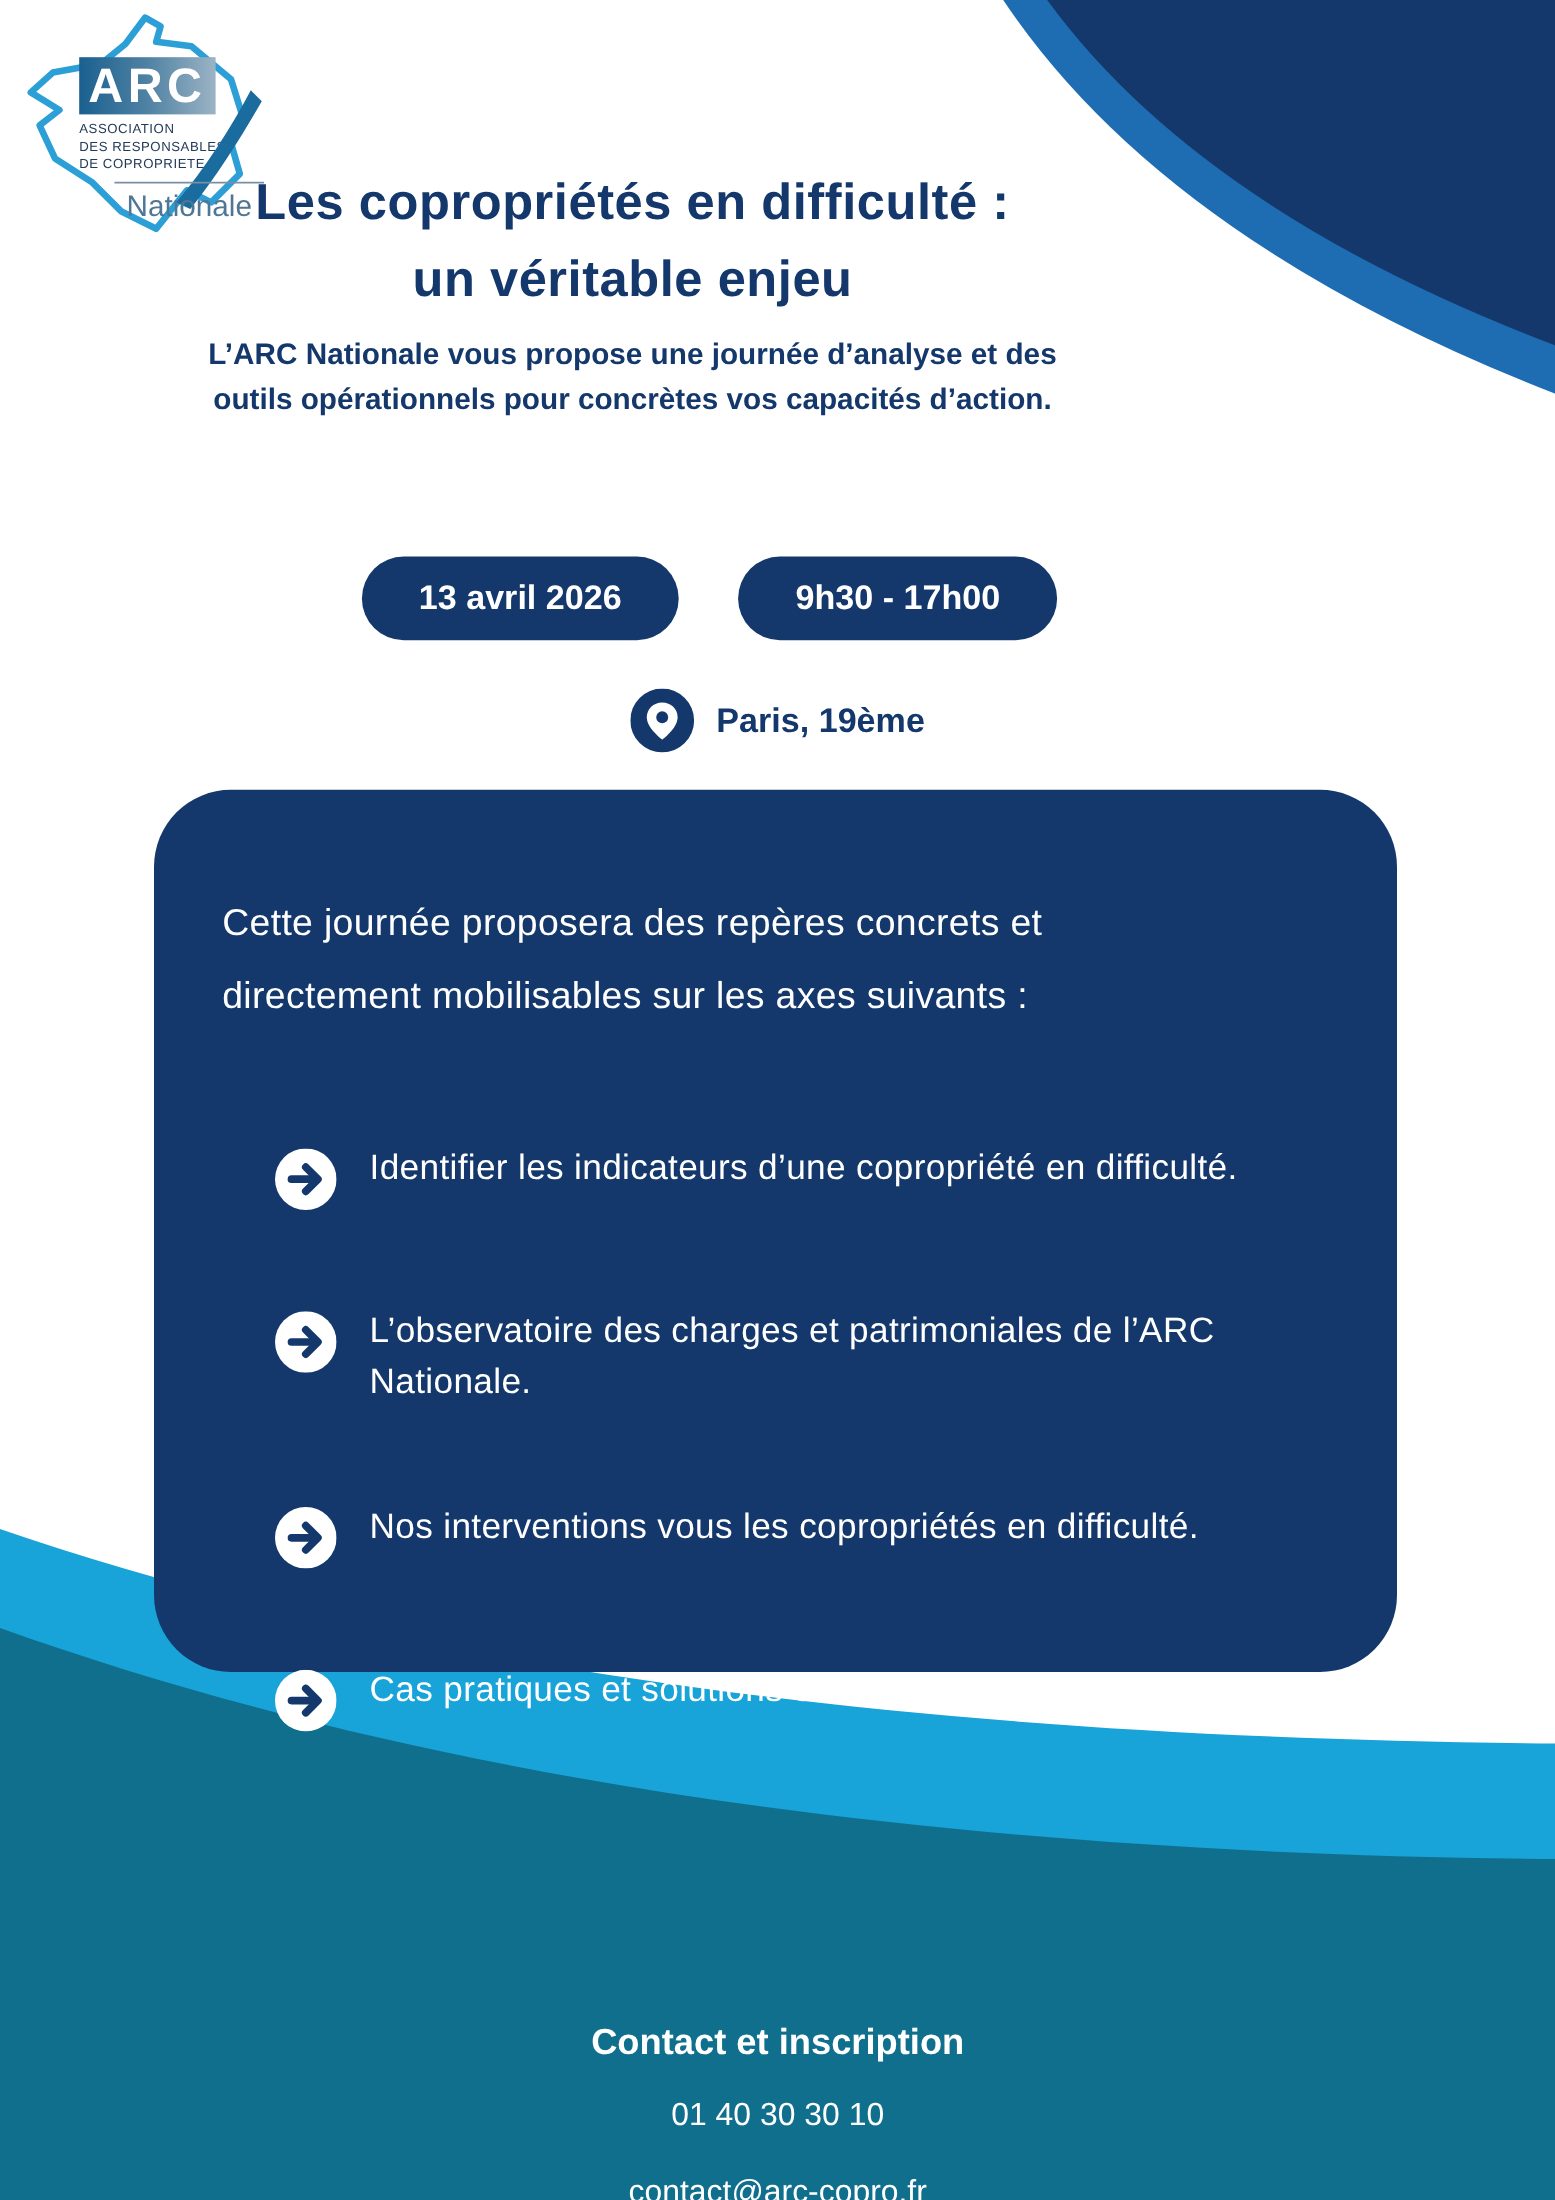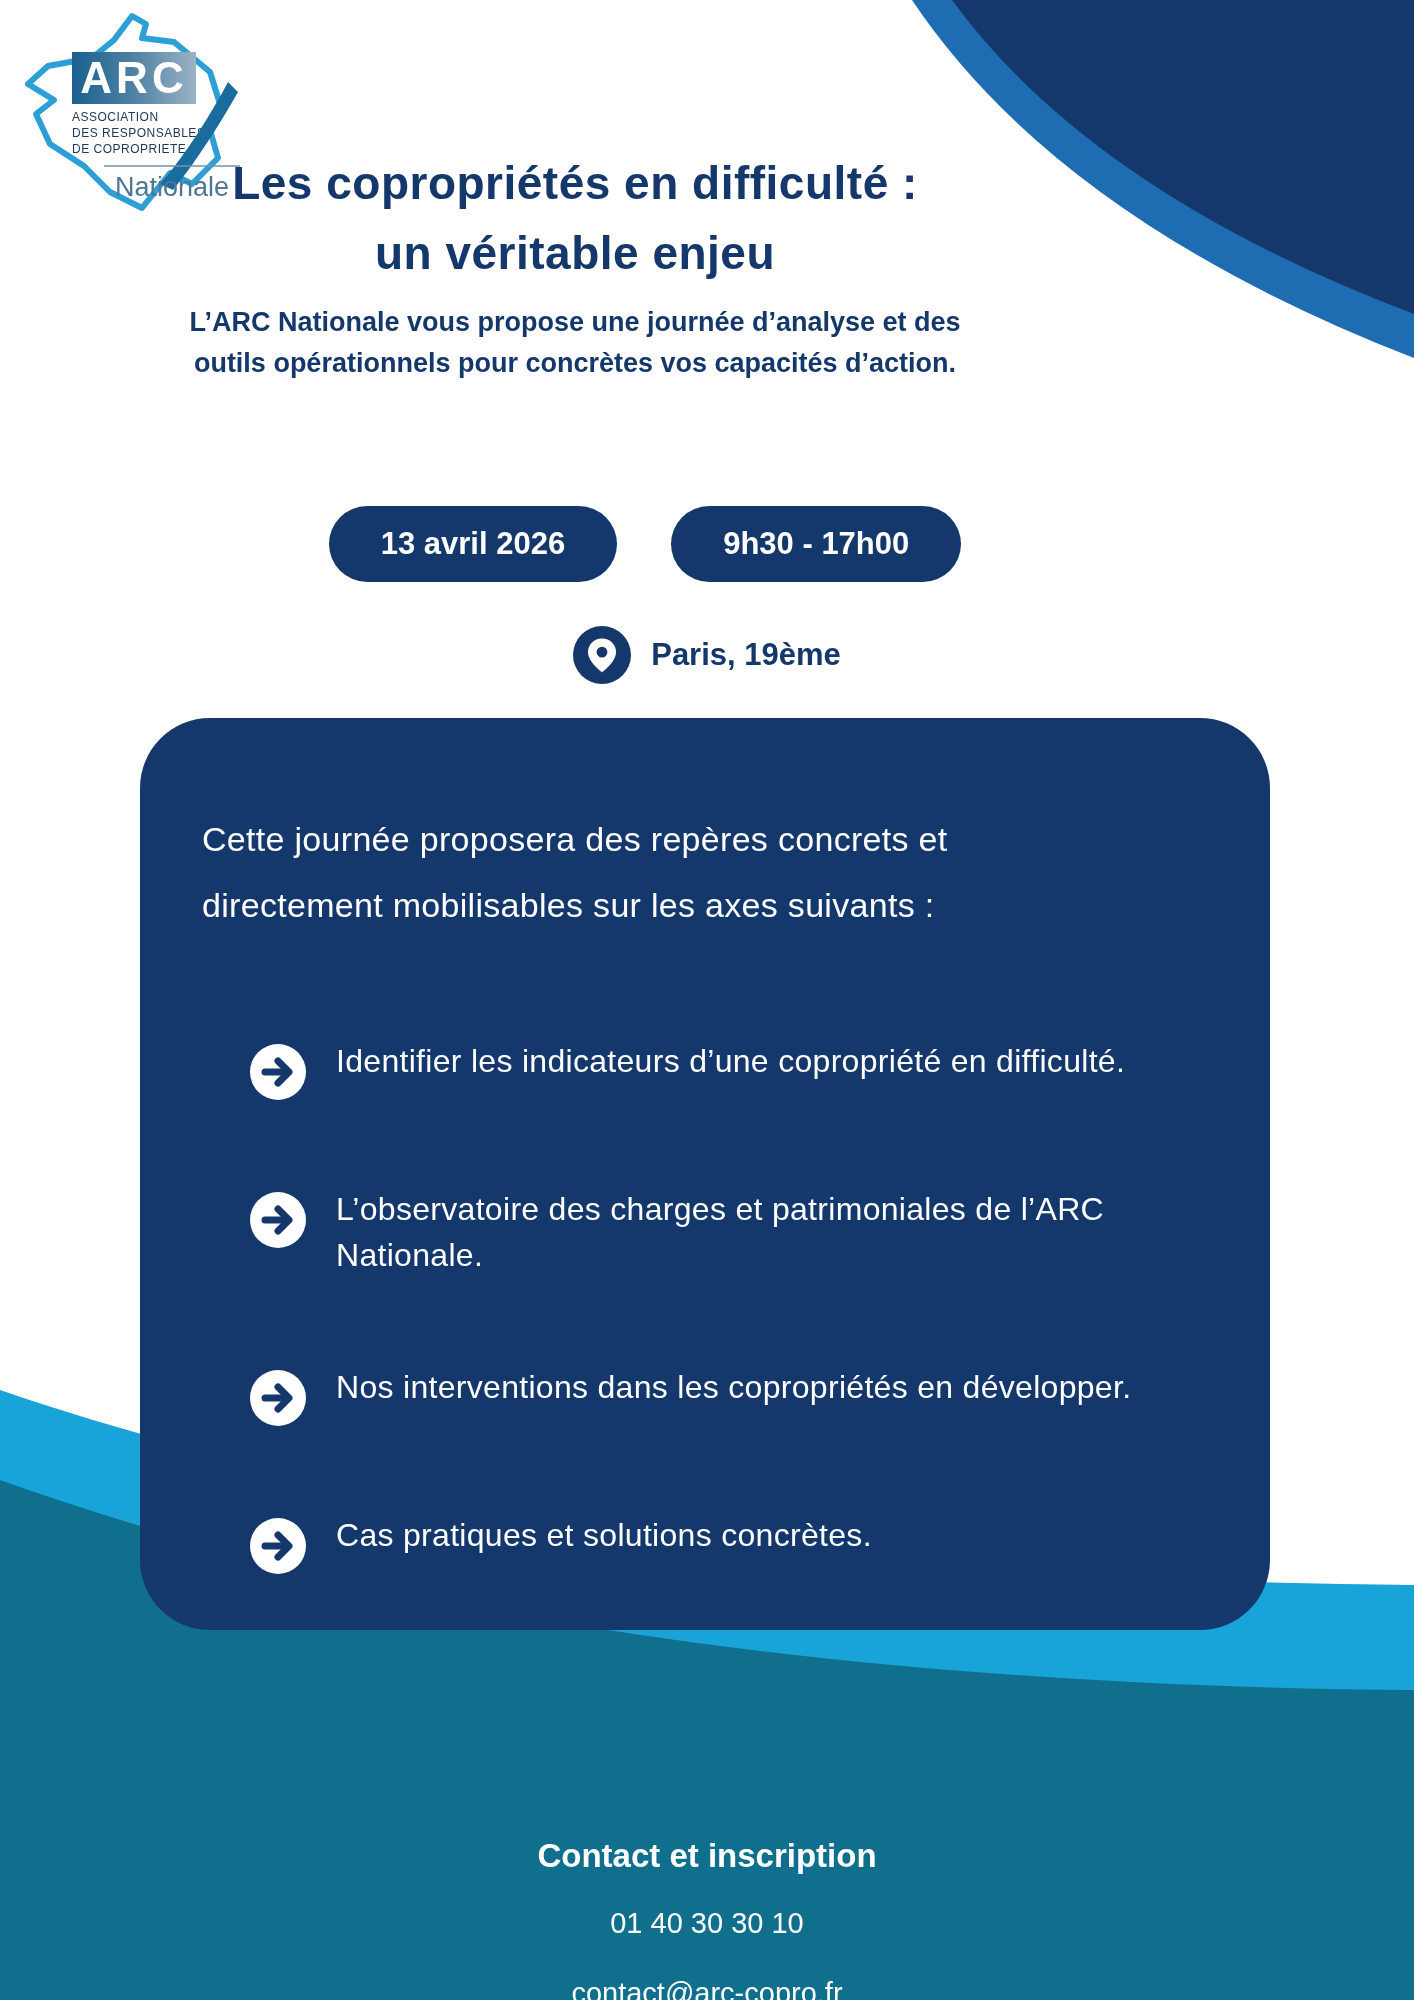--- a/index.html
+++ b/index.html
@@ -38,21 +38,21 @@
     padding:20px 52px;border-radius:44px;white-space:nowrap;
   }
   
   .location{
     position:absolute;top:626px;left:0;width:1414px;z-index:3;
     display:flex;justify-content:center;align-items:center;gap:20px;
   }
   .location-text{font-weight:bold;font-size:31px;color:var(--navy,#14386c);}
   
   .card{
-    position:absolute;top:718px;left:140px;width:1130px;height:912px;z-index:2;
+    position:absolute;top:718px;left:140px;width:1130px;height:802px;z-index:2;
     background:var(--navy,#14386c);border-radius:70px;
     box-sizing:border-box;padding:88px 56px 0 62px;
     color:#fff;
   }
   .intro{font-size:34px;line-height:66px;font-weight:normal;letter-spacing:.3px;}
   .program-list{list-style:none;margin:100px 0 0 0;padding:0 0 0 48px;}
   .program-list li{
     display:flex;align-items:flex-start;gap:30px;
     margin-bottom:86px;
     margin-top:30px;
@@ -159,21 +159,21 @@
         <span class="item-text">L’observatoire des charges et patrimoniales de l’ARC Nationale.</span>
       </li>
       <li>
         <svg class="arrow-badge" width="56" height="56" viewBox="0 0 56 56">
           <circle cx="28" cy="28" r="28" fill="#ffffff"></circle>
           <g style="stroke:var(--navy,#14386c)" stroke-width="7" fill="none" stroke-linecap="round" stroke-linejoin="round">
             <line x1="15" y1="28" x2="37" y2="28"></line>
             <polyline points="28,17 39,28 28,39"></polyline>
           </g>
         </svg>
-        <span class="item-text">Nos interventions dans les copropriétés en développer.</span>
+        <span class="item-text">Nos interventions vous les copropriétés en difficulté.</span>
       </li>
       <li>
         <svg class="arrow-badge" width="56" height="56" viewBox="0 0 56 56">
           <circle cx="28" cy="28" r="28" fill="#ffffff"></circle>
           <g style="stroke:var(--navy,#14386c)" stroke-width="7" fill="none" stroke-linecap="round" stroke-linejoin="round">
             <line x1="15" y1="28" x2="37" y2="28"></line>
             <polyline points="28,17 39,28 28,39"></polyline>
           </g>
         </svg>
         <span class="item-text">Cas pratiques et solutions concrètes.</span>

